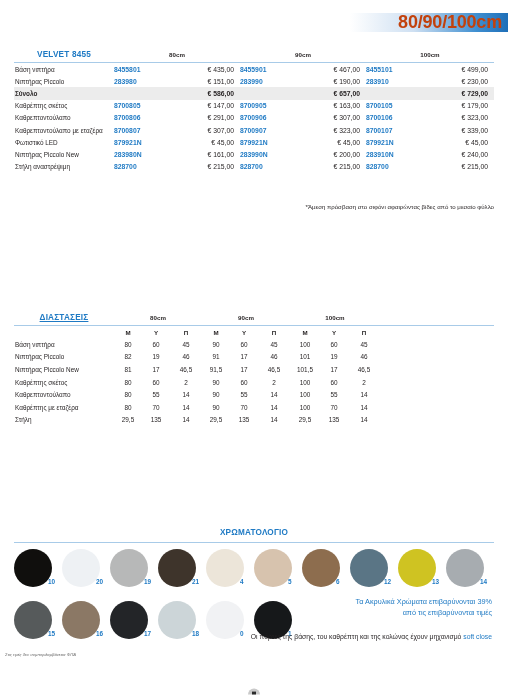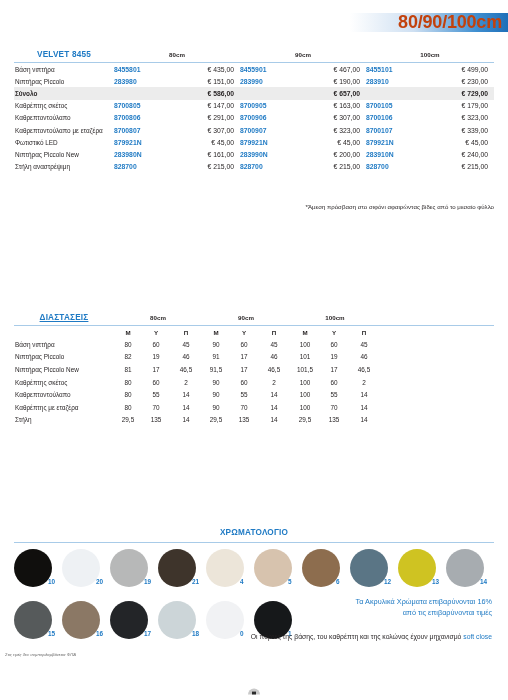--- a/index.html
+++ b/index.html
@@ -503,21 +503,21 @@
         <div class="swatch" style="background:#f1f2f4"></div>
         <div class="swatch-num">0</div>
       </div>
       <div class="swatch-cell">
         <div class="swatch" style="background:#16181a"></div>
         <div class="swatch-num">1</div>
       </div>
     </div>
 
   <div class="acryl-note">
-    <div>Τα Ακρυλικά Χρώματα επιβαρύνονται 16%</div>
+    <div>Τα Ακρυλικά Χρώματα επιβαρύνονται 39%</div>
     <div>από τις επιβαρύνονται τιμές</div>
   </div>
 
   <div class="softclose-note">
     <span>Οι πόρτες της βάσης, του καθρέπτη και της κολώνας έχουν μηχανισμό </span><span class="hl">soft close</span>
   </div>
 </div>
 
 <div class="vat-note">Στις τιμές δεν συμπεριλαμβάνεται ΦΠΑ</div>
 

